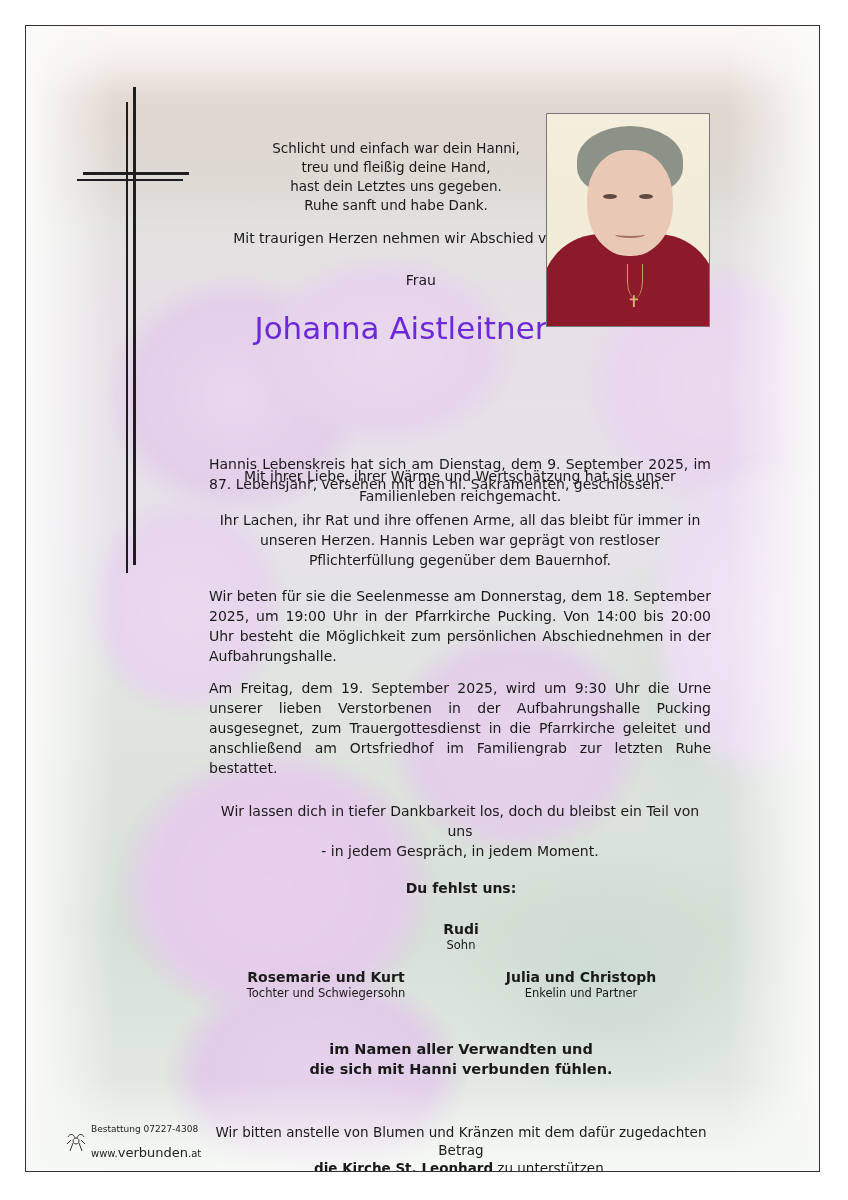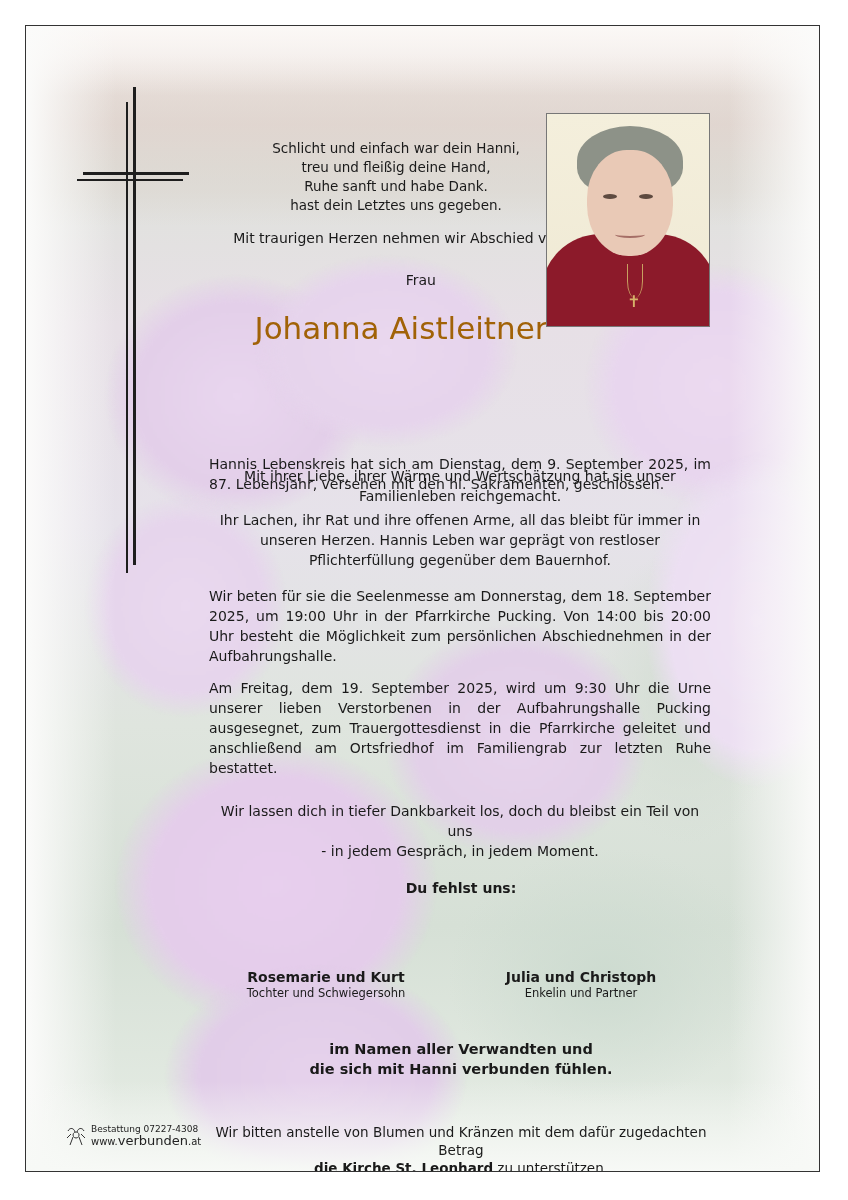--- a/index.html
+++ b/index.html
@@ -38,21 +38,21 @@
   .fade-right { position:absolute; right:0; top:0; bottom:0; width:90px; background:linear-gradient(270deg, #fbfbfa 0%, rgba(251,251,250,0.6) 40%, rgba(251,251,250,0) 100%); }
   .fade-bottom { position:absolute; left:0; right:0; bottom:0; height:90px; background:linear-gradient(0deg, #f7f9f6 0%, rgba(247,249,246,0) 100%); }
 
   
   .cross-line { position:absolute; background:#1e1e1e; }
 
   .txt { position:absolute; text-align:center; font-size:14px; line-height:20px; }
   .verse { left:215px; top:113px; width:310px; font-size:13.5px; line-height:19px; }
   .intro { left:205px; top:202px; width:335px; font-size:14px; }
   .frau { left:330px; top:244px; width:80px; font-size:14px;text-align:right; }
-  .name { left:200px; top:282px; width:350px; font-size:31px; line-height:40px; color:#a16207; letter-spacing:0; }
+  .name { left:200px; top:282px; width:350px; font-size:31px; line-height:40px; color:#6d28d9; letter-spacing:0; }
 
   .photo {
     position:absolute; left:520px; top:87px; width:164px; height:214px;
     border:1px solid #777; box-sizing:border-box; overflow:hidden;
     background:#f4efdc;
   }
   .photo .bgc { position:absolute; inset:0; background:linear-gradient(180deg,#f4efdc 0%, #efe9d4 100%); }
   .photo .sweater { position:absolute; left:-6px; top:120px; width:176px; height:110px; background:#8c1a2a; border-radius:60px 60px 0 0; }
   .photo .hair { position:absolute; left:30px; top:12px; width:106px; height:70px; background:#8d9288; border-radius:50% 50% 40% 40%; }
   .photo .face { position:absolute; left:40px; top:36px; width:86px; height:106px; background:#e9c9b6; border-radius:46% 46% 48% 48%; }
@@ -77,21 +77,21 @@
   .mourner .mr { font-size:11.5px; line-height:15px; display:block; }
   .m-rudi { left:380px; top:894px; width:160px; }
   .m-rose { left:225px; top:942px; width:200px; }
   .m-julia { left:480px; top:942px; width:200px; }
 
   .closing { left:240px; top:1013px; width:440px; font-weight:bold; font-size:14.5px; line-height:20px; }
   .donation { left:195px; top:1097px; width:530px; font-size:13.5px; line-height:18px; }
 
   .logo { position:absolute; left:64px; top:1123px; display:flex; align-items:center; gap:4px; }
   .logo .angel { width:22px; height:22px; }
-  .logo .ltext { display:flex; flex-direction:column; line-height:11px; }
+  .logo .ltext { display:flex; flex-direction:column; line-height:11px;gap:12px; }
   .logo .l1t { font-size:9px; color:#222; }
   .logo .l2t { font-size:10px; color:#222; }
   .logo .l2t .big { font-size:13px; }
 </style>
 </head>
 <body>
 
 <div class="frame">
   <div class="bg">
     <div class="base"></div>
@@ -115,22 +115,22 @@
   <div>
     <div class="cross-line" style="left:107px; top:61px; width:2.5px; height:478px;"></div>
     <div class="cross-line" style="left:100px; top:76px; width:1.5px; height:471px;"></div>
     <div class="cross-line" style="left:57px; top:146px; width:106px; height:2.5px;"></div>
     <div class="cross-line" style="left:51px; top:153px; width:106px; height:1.5px;"></div>
   </div>
 
   <div class="txt verse">
     <div>Schlicht und einfach war dein Hanni,</div>
     <div>treu und fleißig deine Hand,</div>
+    <div>hast dein Letztes uns gegeben.</div>
     <div>Ruhe sanft und habe Dank.</div>
-    <div>hast dein Letztes uns gegeben.</div>
   </div>
 
   <div class="txt intro">Mit traurigen Herzen nehmen wir Abschied von</div>
   <div class="txt frau">Frau</div>
   <div class="txt name">Johanna Aistleitner</div>
 
   <div class="photo" title="Portrait of Johanna Aistleitner">
     <div class="bgc"></div>
     <div class="sweater"></div>
     <div class="hair"></div>
@@ -147,20 +147,24 @@
   <div class="para center p-laugh" style="left:183px;">Ihr Lachen, ihr Rat und ihre offenen Arme, all das bleibt für immer in unseren Herzen. Hannis Leben war geprägt von restloser Pflichterfüllung gegenüber dem Bauernhof.</div>
   <div class="para p-mass" style="left:183px;">Wir beten für sie die Seelenmesse am Donnerstag, dem 18. September 2025, um 19:00 Uhr in der Pfarrkirche Pucking. Von 14:00 bis 20:00 Uhr besteht die Möglichkeit zum persönlichen Abschiednehmen in der Aufbahrungshalle.</div>
   <div class="para p-urn" style="left:183px;">Am Freitag, dem 19. September 2025, wird um 9:30 Uhr die Urne unserer lieben Verstorbenen in der Aufbahrungshalle Pucking ausgesegnet, zum Trauergottesdienst in die Pfarrkirche geleitet und anschließend am Ortsfriedhof im Familiengrab zur letzten Ruhe bestattet.</div>
   <div class="para center p-release" style="left:183px;">
     <div>Wir lassen dich in tiefer Dankbarkeit los, doch du bleibst ein Teil von uns</div>
     <div>- in jedem Gespräch, in jedem Moment.</div>
   </div>
 
   <div class="txt missing" style="left:335px;">Du fehlst uns:</div>
 
+  <div class="mourner m-rudi" style="left:355px;">
+    <span class="mn">Rudi</span>
+    <span class="mr">Sohn</span>
+  </div>
   <div class="mourner m-rose" style="left:200px;">
     <span class="mn">Rosemarie und Kurt</span>
     <span class="mr">Tochter und Schwiegersohn</span>
   </div>
   <div class="mourner m-julia" style="left:455px;">
     <span class="mn">Julia und Christoph</span>
     <span class="mr">Enkelin und Partner</span>
   </div>
 
   <div class="txt donation" style="left:170px;">

